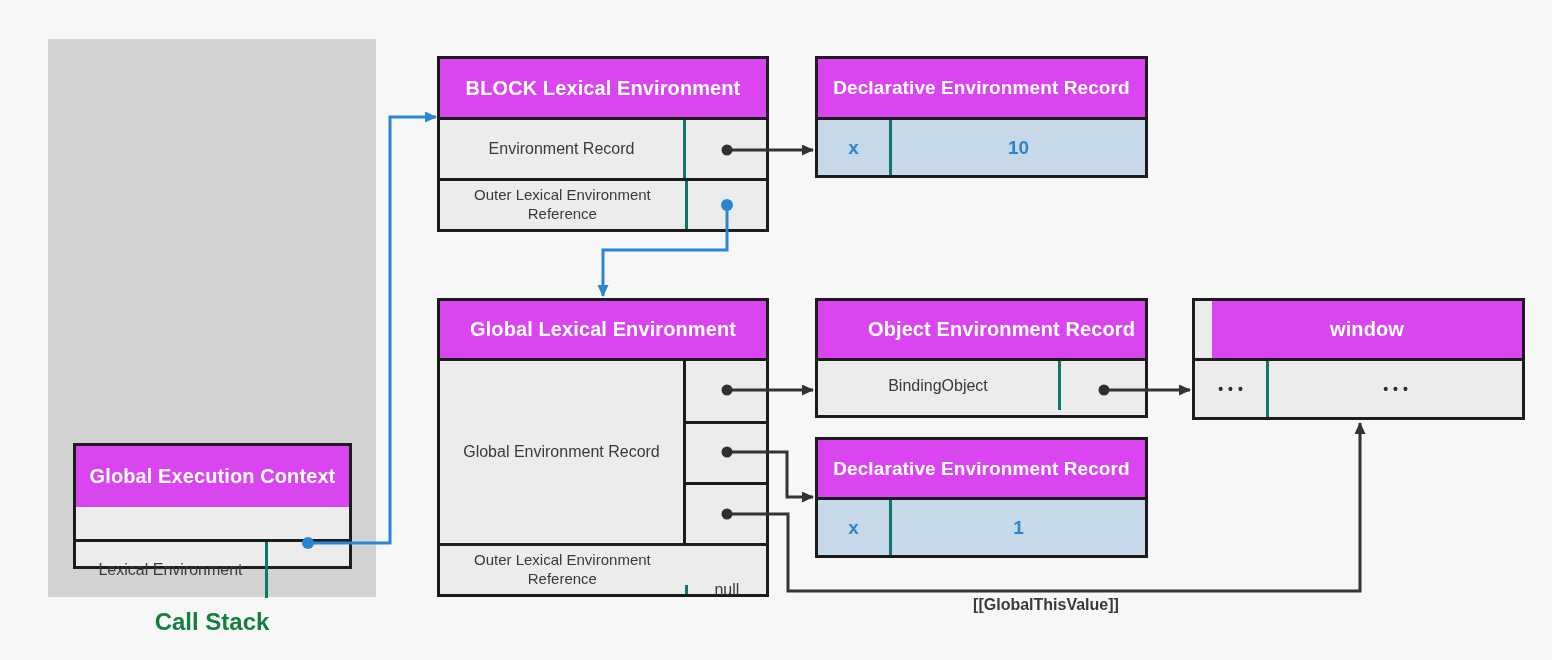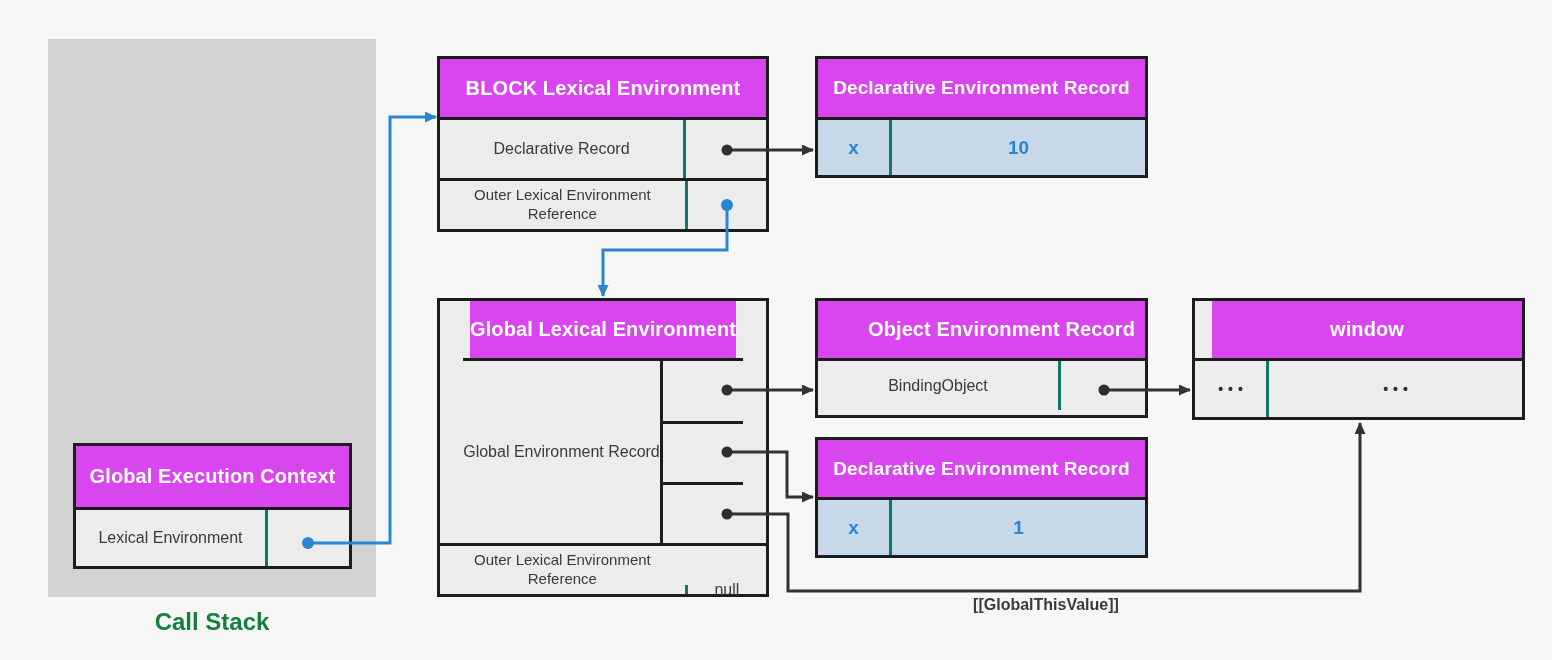--- a/index.html
+++ b/index.html
@@ -33,32 +33,32 @@
   .record-area{display:flex;border-top:3px solid #1c1c1c;box-sizing:border-box;}
   .ptr-col{display:flex;flex-direction:column;border-left:3px solid #1c1c1c;box-sizing:border-box;flex:0 0 auto;}
   .ptr-col .pcell{box-sizing:border-box;}
   .ptr-col .pcell + .pcell{border-top:3px solid #1c1c1c;}
   .caption{
     position:absolute;z-index:2;text-align:center;font-weight:bold;color:#15803d;
   }
   
   #gec{left:73px;top:443px;width:279px;height:126px;}
   #gec .hdr{height:61px;}
-  #gec .row{height:59px;}
+  #gec .row{height:59px;margin-top:32px;}
   #gec .ptr{width:84px;}
   #block{left:437px;top:56px;width:332px;height:176px;}
   #block .hdr{height:58px;}
   #block .r1{height:61px;}
   #block .r2{height:51px;}
   #block .ptr{width:83px;}
   #decl1{left:815px;top:56px;width:333px;height:122px;}
   #decl1 .hdr{height:58px;}
   #decl1 .row{height:58px;}
   #decl1 .kcell{width:71px;}
-  #global{left:437px;top:298px;width:332px;height:299px;align-items:center;}
+  #global{left:437px;top:298px;width:332px;height:299px;}
   #global .hdr{height:57px;}
   #global .record-area{height:185px;}
   #global .ptr-col{width:83px;}
   #global .pcell.a{height:60px;}
   #global .pcell.b{height:61px;}
   #global .pcell.c{height:61px;}
   #global .outer{height:51px;}
   #global .nullcell{width:83px;margin-top:39px;}
   #objrec{left:815px;top:298px;width:333px;height:120px;}
   #objrec .hdr{height:57px;padding-left:40px;}
@@ -86,21 +86,21 @@
     <div class="hdr">Global Execution Context</div>
     <div class="row">
       <div class="cell grow">Lexical Environment</div>
       <div class="cell bordered ptr"></div>
     </div>
   </div>
 
   <div class="box" id="block">
     <div class="hdr">BLOCK Lexical Environment</div>
     <div class="row r1">
-      <div class="cell grow">Declarative Record</div>
+      <div class="cell grow">Environment Record</div>
       <div class="cell bordered ptr"></div>
     </div>
     <div class="row r2">
       <div class="cell grow small-label">Outer Lexical Environment Reference</div>
       <div class="cell bordered ptr"></div>
     </div>
   </div>
 
   <div class="box" id="decl1">
     <div class="hdr hdr-sm">Declarative Environment Record</div>

